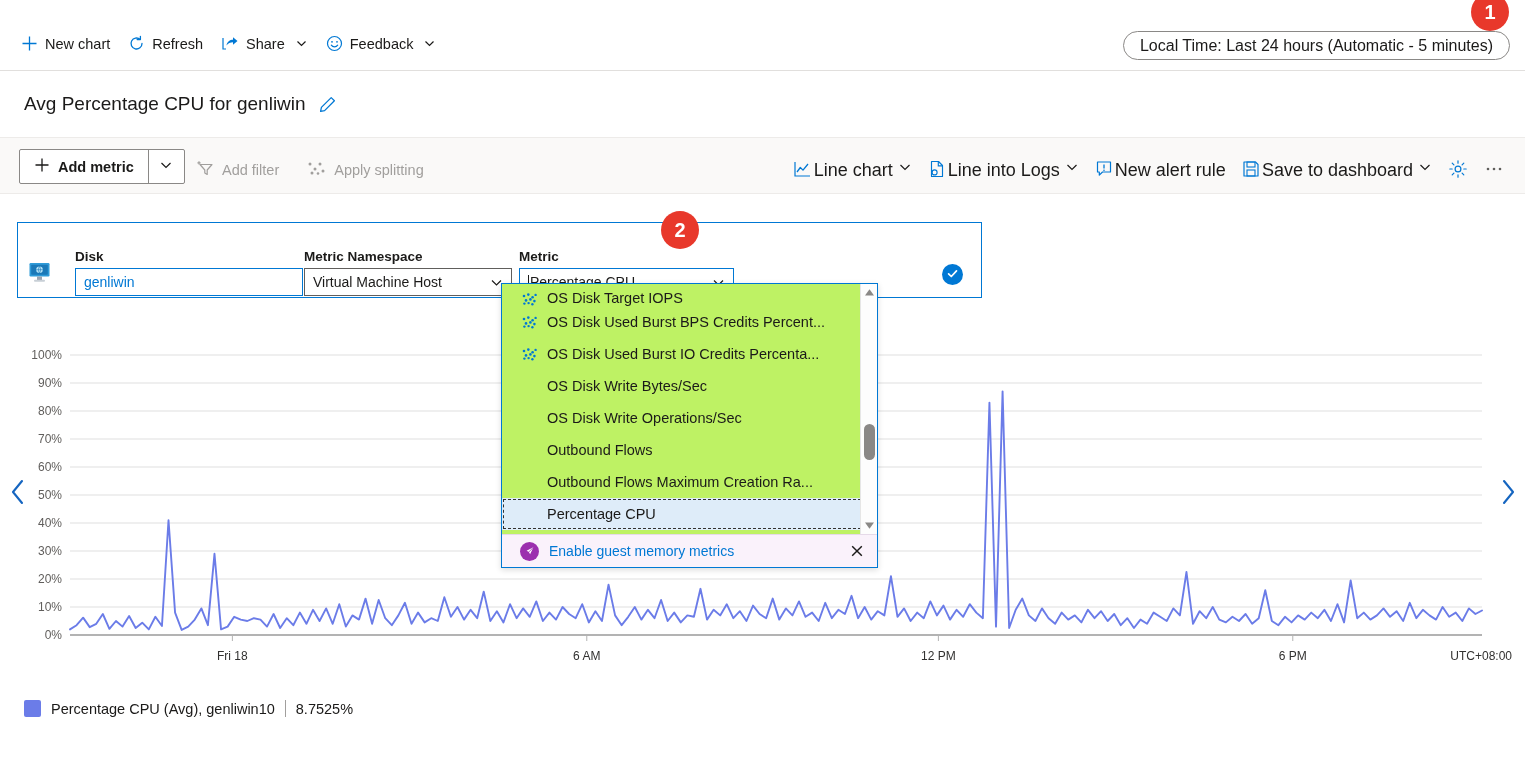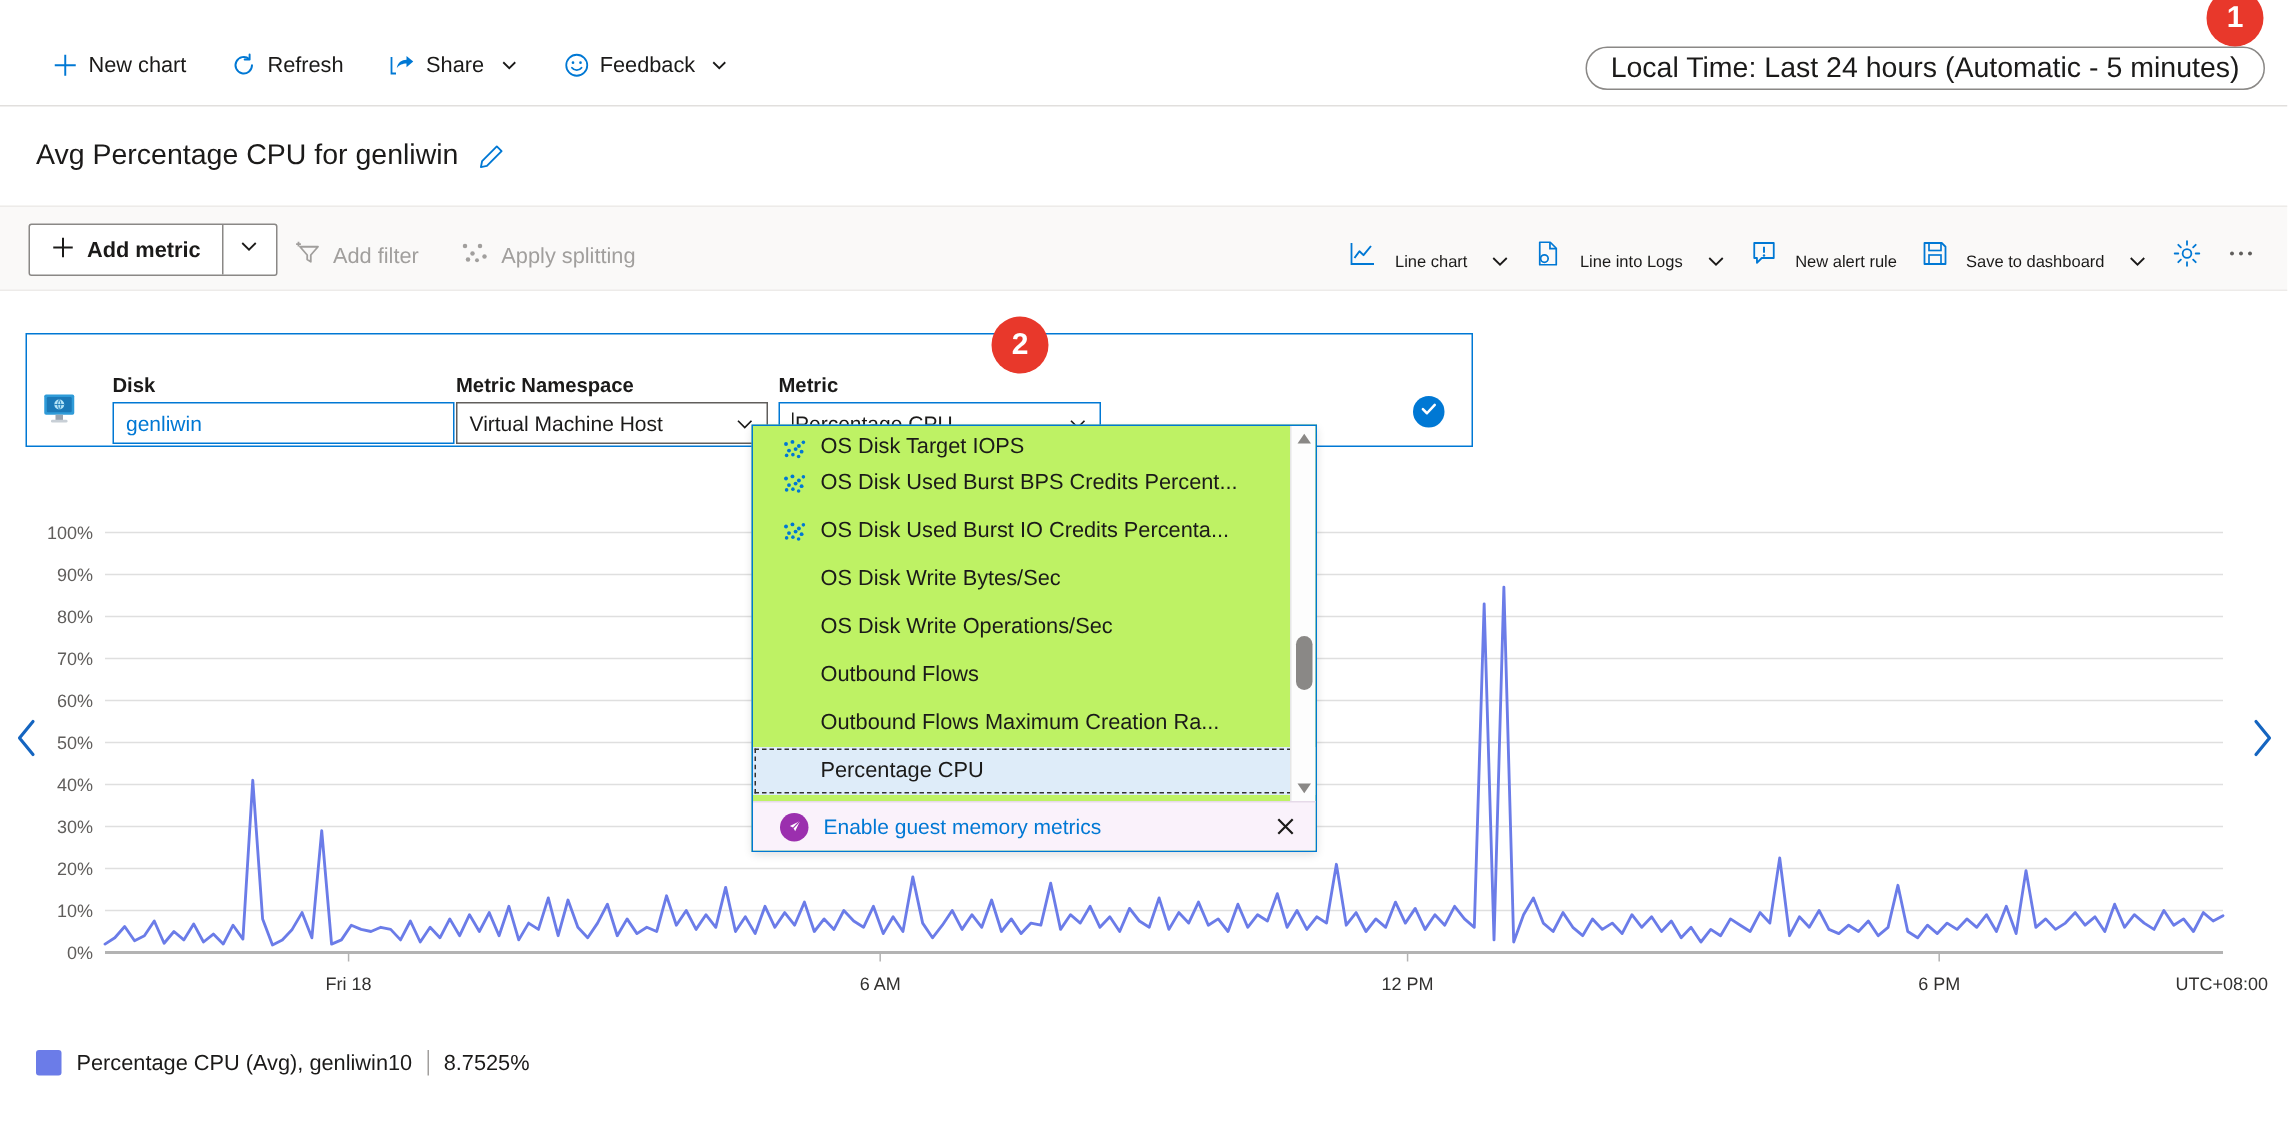--- a/index.html
+++ b/index.html
@@ -11,35 +11,35 @@
     color: #1b1a19;
     overflow: hidden;
   }
   #root { position: relative; width: 1525px; height: 764px; background:#fff; }
 
   
   .cmdbar {
     position:absolute; left:0; top:0; width:1525px; height:71px;
     border-bottom:1px solid #e1dfdd; background:#fff;
   }
-  .cmd-left { position:absolute; left:26px; top:31px; display:flex; align-items:center; gap:12px; }
+  .cmd-left { position:absolute; left:12px; top:31px; display:flex; align-items:center; gap:0px; }
   .cmd-item {
     display:flex; align-items:center; gap:7px;
     padding:4px 9px; font-size:14.5px; color:#1b1a19; cursor:pointer;
     white-space:nowrap;
   }
   .cmd-ico { color:#0078d4; display:inline-flex; align-items:center; justify-content:center; }
   .chev { color:#1b1a19; display:inline-flex; margin-left:3px; }
 
   .timepill {
     position:absolute; right:15px; top:31px;
     height:29px; padding:0 16px;
     border:1px solid #8a8886; border-radius:15px;
     display:flex; align-items:center; justify-content:center;
-    font-size:19px; color:#1b1a19; background:#fff; cursor:pointer;
+    font-size:16px; color:#1b1a19; background:#fff; cursor:pointer;
   }
 
   
   .callout {
     position:absolute; width:38px; height:38px; border-radius:50%;
     background:#e8382b; color:#fff;
     display:flex; align-items:center; justify-content:center;
     font-size:20px; font-weight:600; z-index:60;
   }
   #callout1 { right:16px; top:-7px; }
@@ -71,22 +71,22 @@
     width:36px; display:flex; align-items:center; justify-content:center;
     border-left:1px solid #8a8886; cursor:pointer;
   }
   .tool-disabled {
     display:flex; align-items:center; gap:8px;
     font-size:14.5px; color:#a19f9d; cursor:default; padding:4px 8px;
   }
   .tb-left2 { position:absolute; left:188px; top:18px; display:flex; align-items:center; gap:12px; }
   .tb-right { position:absolute; right:14px; top:18px; display:flex; align-items:center; gap:2px; }
   .tb-btn {
-    display:flex; align-items:flex-end; gap:12px;
-    font-size:11px; color:#1b1a19; padding:3px 7px; cursor:pointer; white-space:nowrap;
+    display:flex; align-items:flex-start; gap:2px;
+    font-size:18px; color:#1b1a19; padding:3px 7px; cursor:pointer; white-space:nowrap;
   }
 
   
   .picker {
     position:absolute; left:17px; top:222px; width:965px; height:76px;
     border:1px solid #0078d4; background:#fff; z-index:30;
   }
   .pick-field { position:absolute; top:0; }
   .pick-label { font-size:13.5px; font-weight:700; color:#1b1a19; margin-bottom:4px; }
   .pick-input, .pick-select {

